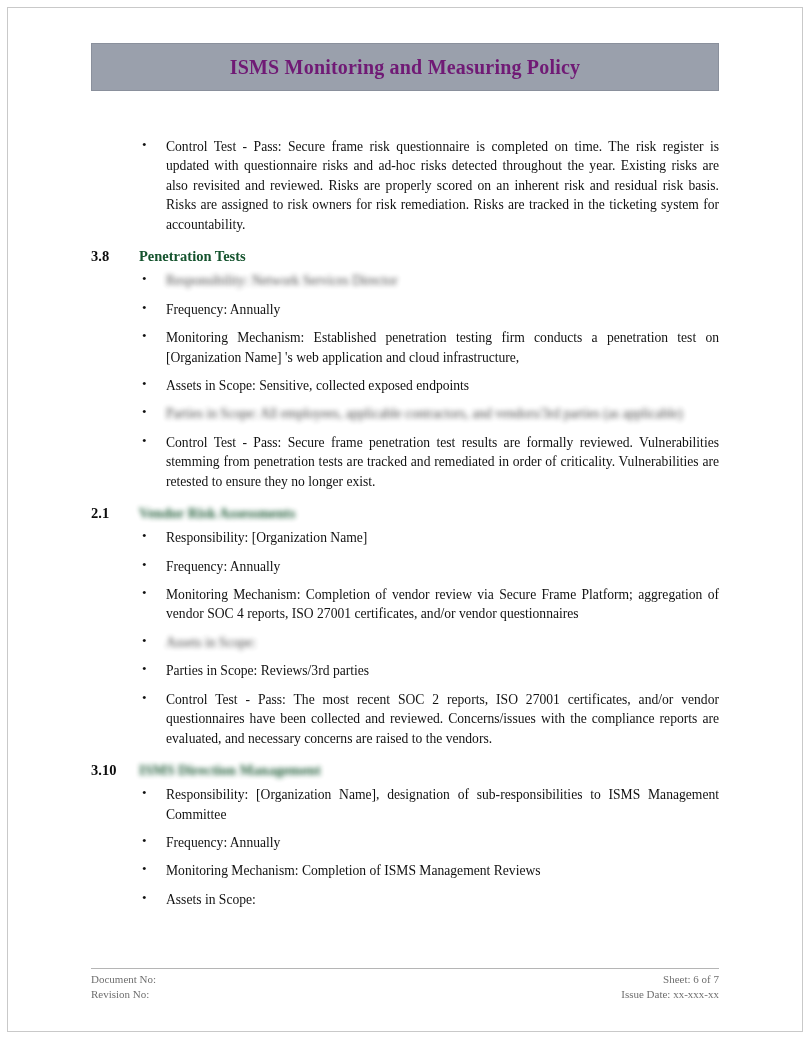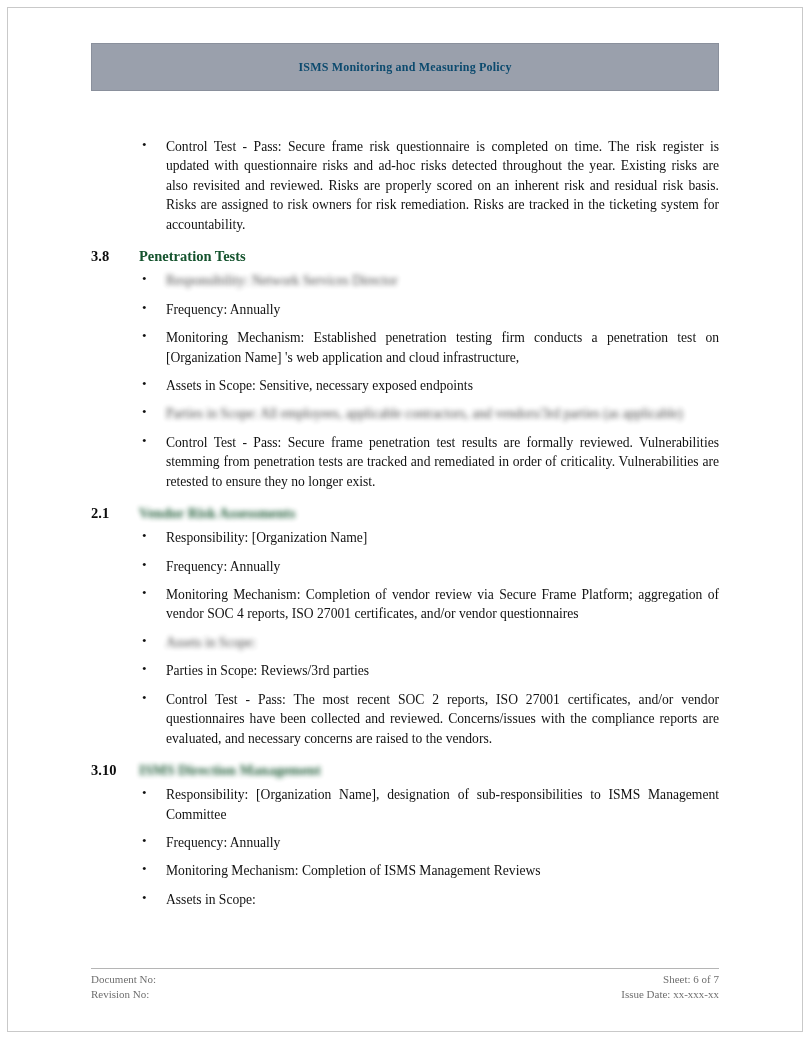--- a/index.html
+++ b/index.html
@@ -46,22 +46,22 @@
     box-sizing: border-box;
     width: 628px;
     height: 48px;
     background: #9aa0ac;
     border: 1px solid #8a909c;
     display: flex;
     align-items: center;
     justify-content: center;
   }
   .title-banner .title-text {
-    color: #0c4a6e;
-    font-size: 12px;
+    color: #701a75;
+    font-size: 20px;
     font-weight: bold;
     letter-spacing: 0.2px;
     text-align: center;
     font-family: "Liberation Serif", "DejaVu Serif", serif;
   }
 
   
   .body-area {
     padding-top: 14px;
     margin-top: 32px;
@@ -164,21 +164,21 @@
       <div id="sections-root">
           <div>
             <div class="section-heading">
               <div class="sec-num">3.8</div>
               <div class="sec-title">Penetration Tests</div>
             </div>
             <ul class="bullets">
               <li class="bullet short"><span class="redacted">Responsibility: Network Services Director</span></li>
               <li class="bullet short"><span>Frequency: Annually</span></li>
               <li class="bullet"><span>Monitoring Mechanism: Established penetration testing firm conducts a penetration test on [Organization Name] 's web application and cloud infrastructure,</span></li>
-              <li class="bullet short"><span>Assets in Scope: Sensitive, necessary exposed endpoints</span></li>
+              <li class="bullet short"><span>Assets in Scope: Sensitive, collected exposed endpoints</span></li>
               <li class="bullet"><span class="redacted">Parties in Scope: All employees, applicable contractors, and vendors/3rd parties (as applicable)</span></li>
               <li class="bullet"><span>Control Test - Pass: Secure frame penetration test results are formally reviewed. Vulnerabilities stemming from penetration tests are tracked and remediated in order of criticality. Vulnerabilities are retested to ensure they no longer exist.</span></li>
             </ul>
           </div>
           <div>
             <div class="section-heading">
               <div class="sec-num">2.1</div>
               <div class="sec-title redacted">Vendor Risk Assessments</div>
             </div>
             <ul class="bullets">

